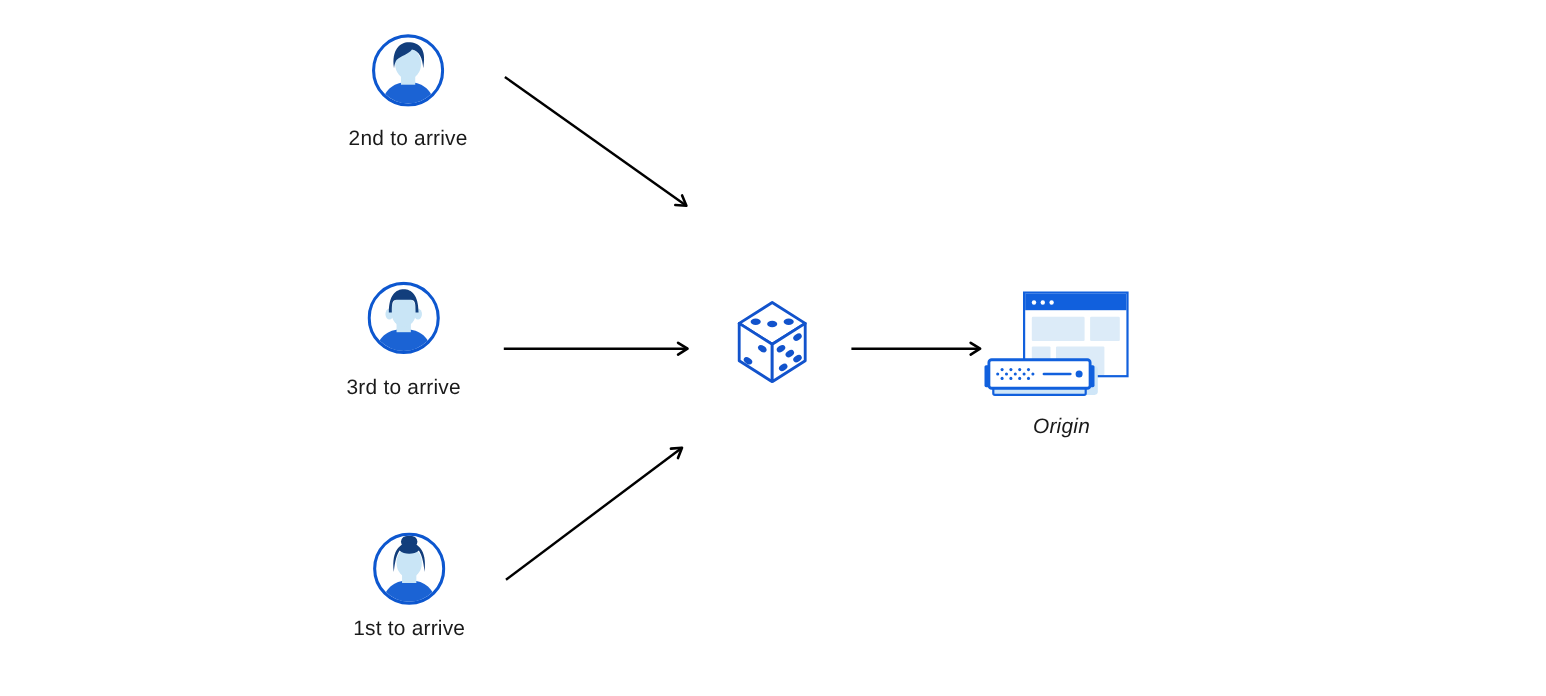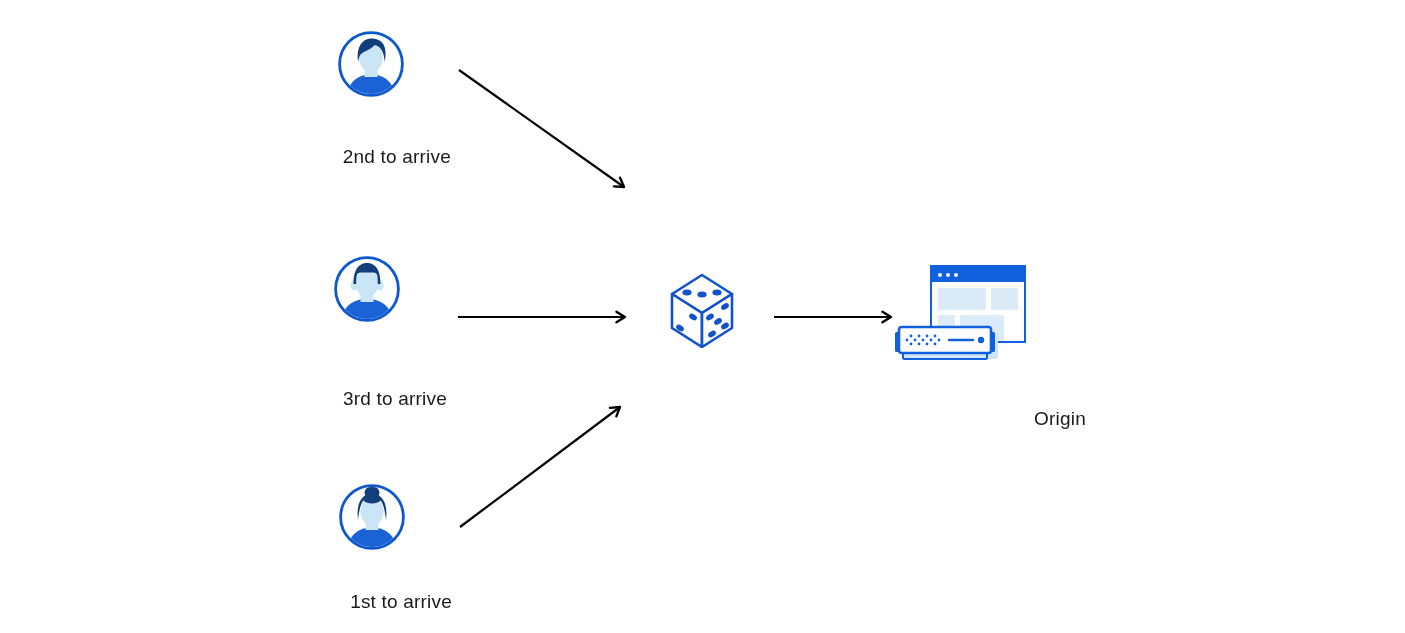--- a/index.html
+++ b/index.html
@@ -6,21 +6,21 @@
   body{
     width:1405px;height:633px;position:relative;overflow:hidden;
     background:#ffffff;
     font-family:"Liberation Sans", sans-serif;
     color:#1a1a1a;
   }
   .abs{position:absolute;}
   .node-label{
     position:absolute;
     font-size:19px;line-height:22px;letter-spacing:.2px;
-    color:#1a1a1a;text-align:right;width:160px;margin-top:30px;
+    color:#1a1a1a;text-align:center;width:160px;
   }
   
   .browser{
     position:absolute;left:930px;top:265px;width:96px;height:78px;
     background:#ffffff;border:2px solid #1160dd;box-sizing:border-box;
     z-index:1;
   }
   .browser-titlebar{
     height:15px;background:#1160dd;display:flex;align-items:center;
     padding-left:6px;gap:4px;
@@ -85,21 +85,21 @@
       <ellipse cx="20" cy="29.5" rx="3.6" ry="5" fill="#c9e5f6"></ellipse>
       <ellipse cx="46" cy="29.5" rx="3.6" ry="5" fill="#c9e5f6"></ellipse>
       <rect x="26.5" y="33" width="13" height="13" fill="#c9e5f6"></rect>
       <ellipse cx="33" cy="27" rx="11.5" ry="14" fill="#c9e5f6"></ellipse>
       <path d="M19.5,28 C19.5,12 26,7 33,7 C40,7 46.5,12 46.5,28
                L43.8,28 C43.8,20 43.5,16.5 39.5,16.5
                L26.5,16.5 C22.5,16.5 22.2,20 22.2,28 Z" fill="#123e7c"></path>
     </g>
   </svg>
 </div>
-<div class="node-label" style="left:287px;top:358px;">3rd to arrive</div>
+<div class="node-label" style="left:287px;top:342px;">3rd to arrive</div>
 
 <div class="abs" style="left:339px;top:484px;">
   <svg width="66" height="66" viewBox="0 0 66 66">
     <defs>
         <clipPath id="clipC">
           <circle cx="33" cy="33" r="30"></circle>
         </clipPath>
       </defs>
     <circle cx="33" cy="33" r="31.4" fill="#ffffff" stroke="#0d57cf" stroke-width="2.8"></circle>
     <g clip-path="url(#clipC)">
@@ -184,13 +184,13 @@
       <circle cx="17" cy="21" r="1.4"></circle>
         <circle cx="25" cy="21" r="1.4"></circle>
         <circle cx="33" cy="21" r="1.4"></circle>
         <circle cx="41" cy="21" r="1.4"></circle>
     </g>
     <line x1="55" y1="17" x2="79" y2="17" stroke="#1160dd" stroke-width="2.4" stroke-linecap="round"></line>
     <circle cx="87" cy="17" r="3.2" fill="#1160dd"></circle>
   </svg>
 </div>
 
-<div class="node-label" style="left:926px;top:378px;">Origin</div>
+<div class="node-label" style="left:885px;top:378px;font-style:italic;">Origin</div>
 
 </body></html>

